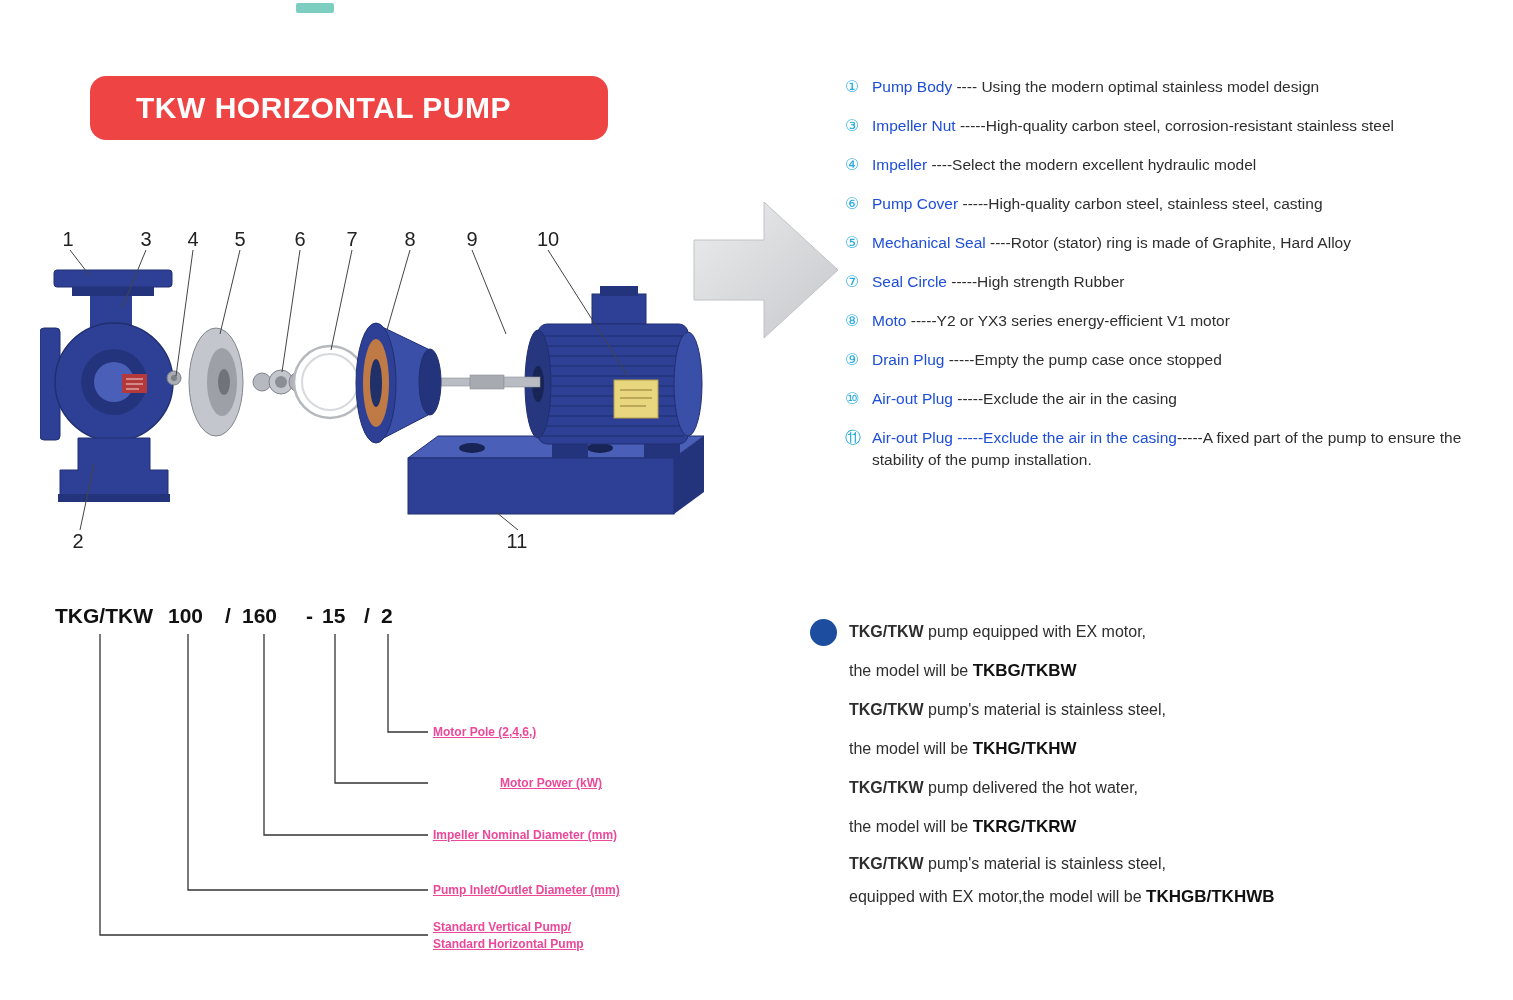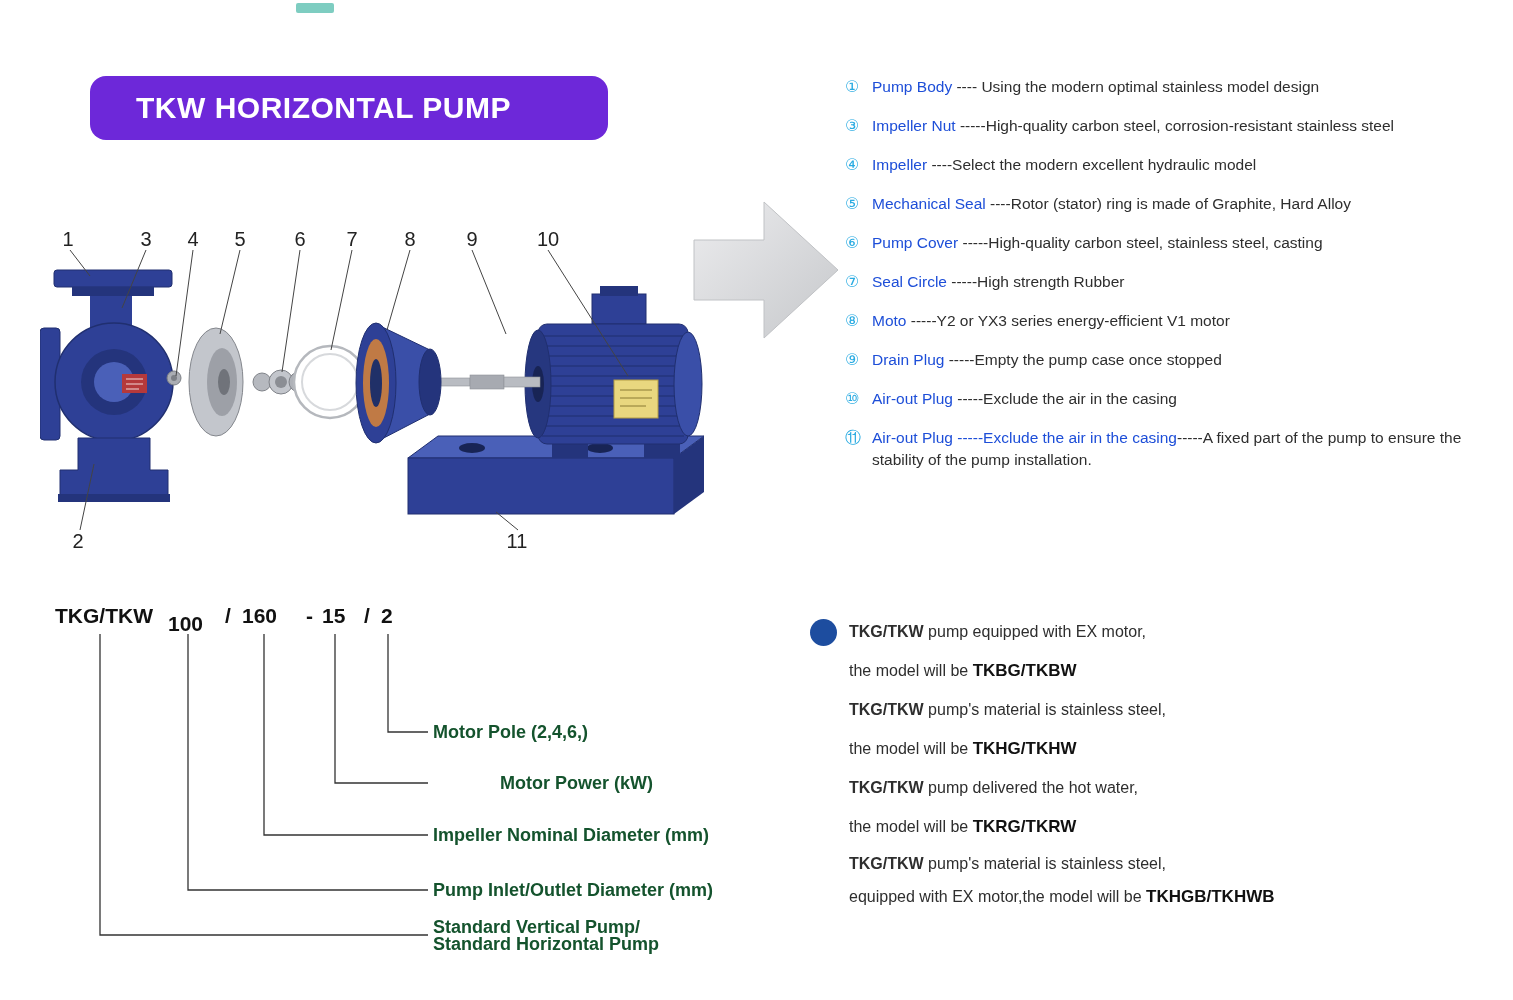--- a/index.html
+++ b/index.html
@@ -10,42 +10,42 @@
     font-family:"Liberation Sans","DejaVu Sans",sans-serif;
     color:#2e2e2e;
     overflow:hidden;
   }
   
   .artifact{position:absolute;left:296px;top:3px;width:38px;height:10px;background:#5ec1b1;opacity:.8;border-radius:2px;}
 
   
   .banner{
     position:absolute;left:90px;top:76px;width:518px;height:64px;
-    background:#6d28d9;border-radius:16px;
+    background:#ef4444;border-radius:16px;
   }
   .banner .banner-text{
     display:block;padding-left:46px;line-height:64px;
     font-size:30px;font-weight:700;letter-spacing:.5px;color:#ffffff;
   }
 
   
   .parts-list{position:absolute;left:845px;top:76px;width:660px;}
   .part-item{padding-left:27px;margin-bottom:17px;line-height:22px;font-size:15.5px;}
   .pnum{display:inline-block;width:27px;margin-left:-27px;color:#29ABE2;font-size:16px;}
   .pname{color:#1d4ed8;}
   .pdesc{color:#2e2e2e;}
 
   
   .diagram-svg{position:absolute;left:40px;top:212px;}
   .arrow-svg{position:absolute;left:692px;top:190px;}
 
   
   .mseg{position:absolute;top:604px;font-weight:700;font-size:21px;color:#111;white-space:nowrap;}
   .code-lines{position:absolute;left:0;top:600px;}
-  .callout-label{position:absolute;font-size:18px;font-weight:700;color:#14532d;white-space:nowrap;line-height:17px;}
+  .callout-label{position:absolute;font-size:12px;font-weight:700;color:#ec4899;white-space:nowrap;line-height:17px;text-decoration:underline;}
 
   
   .note-bullet{position:absolute;left:810px;top:619px;width:27px;height:27px;border-radius:50%;background:#1d4d9f;}
   .notes{position:absolute;left:849px;top:612px;width:640px;font-size:16px;}
   .note-line{line-height:39px;white-space:nowrap;}
   .brand{font-weight:600;}
   .model-bold{font-weight:700;font-size:17px;color:#111;}
 </style>
 </head>
 <body>
@@ -170,31 +170,31 @@
         <stop offset="1" stop-color="#c6c8cb"></stop>
       </linearGradient>
     </defs>
     <polygon points="2,50 72,50 72,12 146,80 72,148 72,110 2,110" fill="url(#arrowGrad)" stroke="#c0c2c5" stroke-width="1"></polygon>
   </svg>
 
   <div class="parts-list">
     <div class="part-item"><span class="pnum">①</span><span class="pname">Pump Body</span> <span class="pdesc">---- Using the modern optimal stainless model design</span></div>
     <div class="part-item"><span class="pnum">③</span><span class="pname">Impeller Nut</span> <span class="pdesc">-----High-quality carbon steel, corrosion-resistant stainless steel</span></div>
     <div class="part-item"><span class="pnum">④</span><span class="pname">Impeller</span> <span class="pdesc">----Select the modern excellent hydraulic model</span></div>
+    <div class="part-item"><span class="pnum">⑥</span><span class="pname">Pump Cover</span> <span class="pdesc">-----High-quality carbon steel, stainless steel, casting</span></div>
     <div class="part-item"><span class="pnum">⑤</span><span class="pname">Mechanical Seal</span> <span class="pdesc">----Rotor (stator) ring is made of Graphite, Hard Alloy</span></div>
-    <div class="part-item"><span class="pnum">⑥</span><span class="pname">Pump Cover</span> <span class="pdesc">-----High-quality carbon steel, stainless steel, casting</span></div>
     <div class="part-item"><span class="pnum">⑦</span><span class="pname">Seal Circle</span> <span class="pdesc">-----High strength Rubber</span></div>
     <div class="part-item"><span class="pnum">⑧</span><span class="pname">Moto</span> <span class="pdesc">-----Y2 or YX3 series energy-efficient V1 motor</span></div>
     <div class="part-item"><span class="pnum">⑨</span><span class="pname">Drain Plug</span> <span class="pdesc">-----Empty the pump case once stopped</span></div>
     <div class="part-item"><span class="pnum">⑩</span><span class="pname">Air-out Plug</span> <span class="pdesc">-----Exclude the air in the casing</span></div>
     <div class="part-item"><span class="pnum">⑪</span><span class="pname">Air-out Plug</span> <span class="pname">-----Exclude the air in the casing</span><span class="pdesc">-----A fixed part of the pump to ensure the stability of the pump installation.</span></div>
   </div>
 
   <span class="mseg" style="left:55px;">TKG/TKW</span>
-  <span class="mseg" style="left:168px;margin-top:8px;">100</span>
+  <span class="mseg" style="left:168px;">100</span>
   <span class="mseg" style="left:225px;">/</span>
   <span class="mseg" style="left:242px;">160</span>
   <span class="mseg" style="left:306px;">-</span>
   <span class="mseg" style="left:322px;">15</span>
   <span class="mseg" style="left:364px;">/</span>
   <span class="mseg" style="left:381px;">2</span>
 
   <svg class="code-lines" width="760" height="360" viewBox="0 0 760 360" xmlns="http://www.w3.org/2000/svg">
     <g stroke="#333" stroke-width="1.3" fill="none">
       <path d="M100 34 V335 H428"></path>

